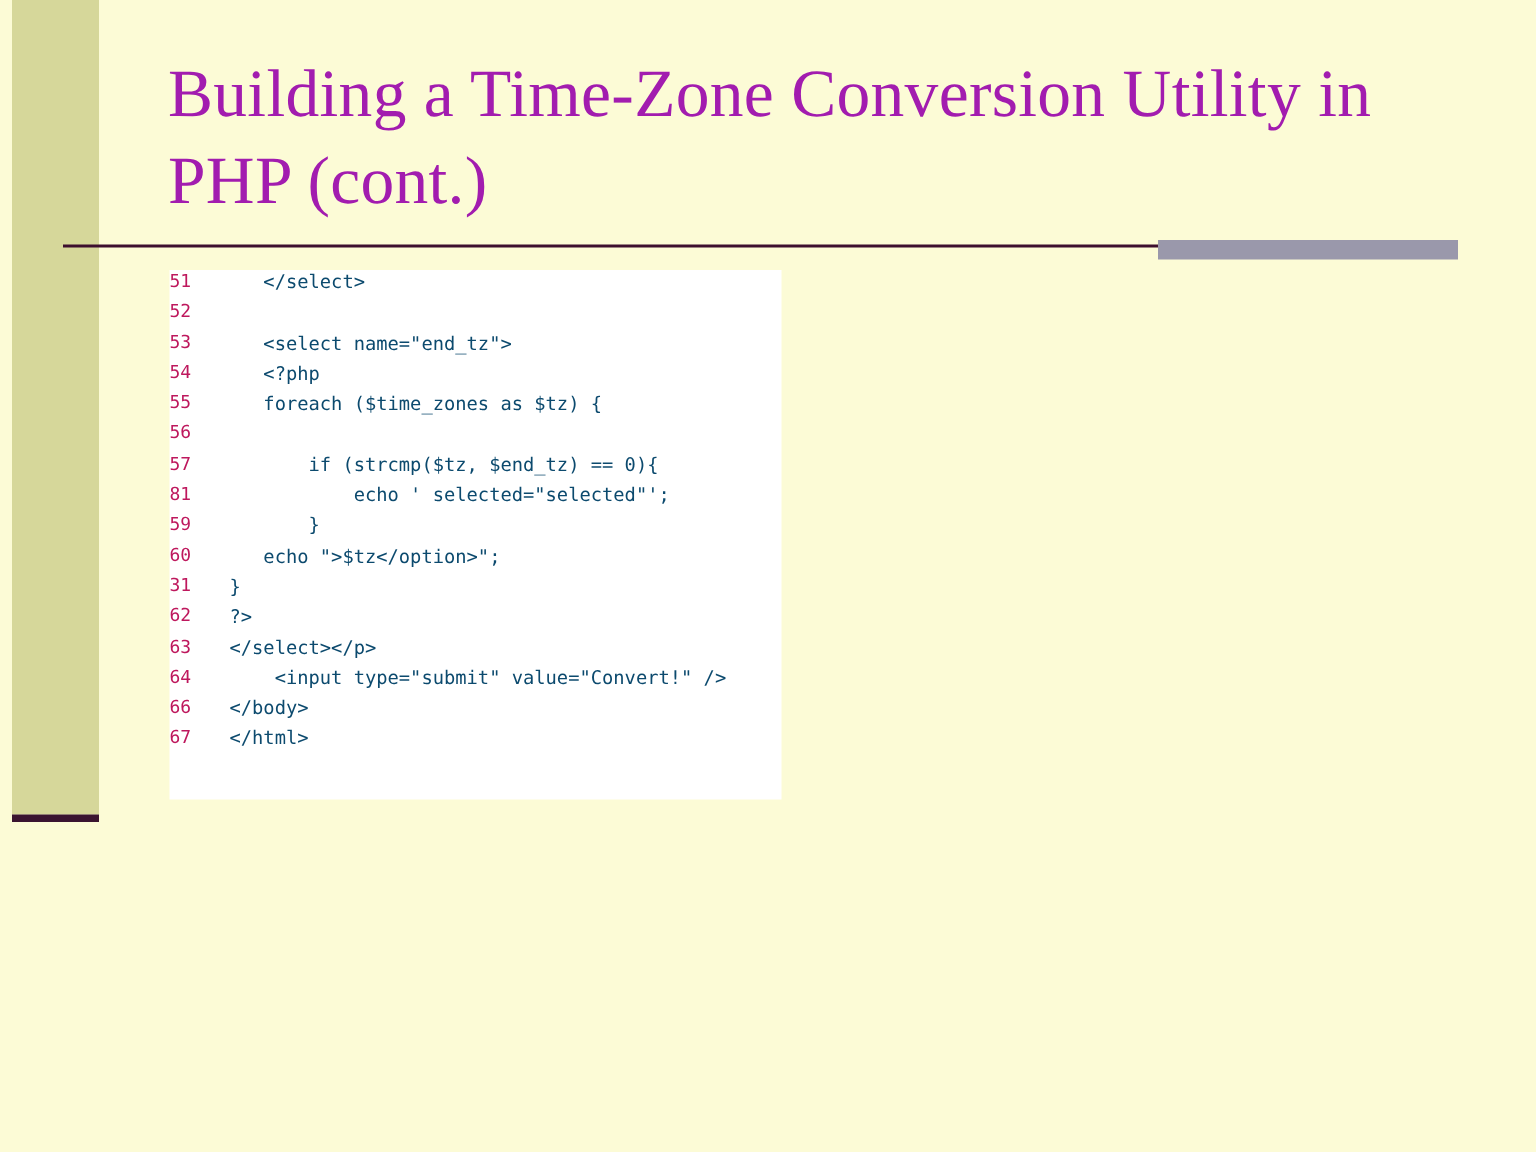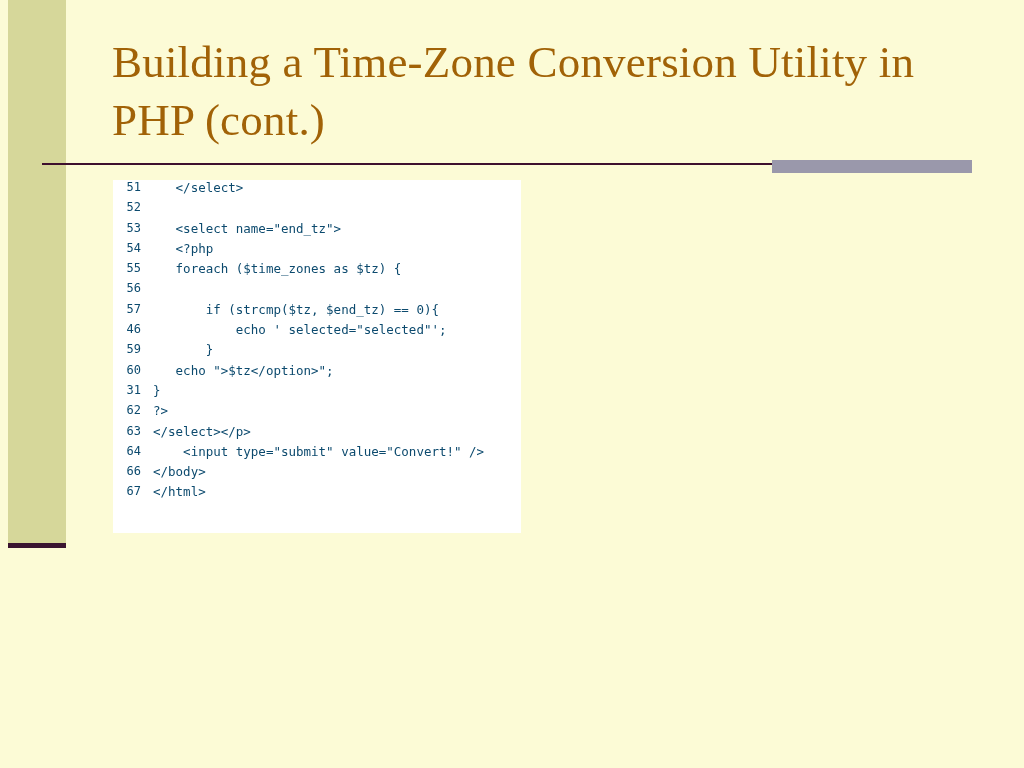--- a/index.html
+++ b/index.html
@@ -38,21 +38,21 @@
   }
   
   .title {
     position: absolute;
     left: 112px;
     top: 34px;
     width: 840px;
     font-family: "Liberation Serif", serif;
     font-size: 45px;
     line-height: 1.28;
-    color: #a16207;
+    color: #a21caf;
     letter-spacing: 0.2px;
   }
   
   .title-rule {
     position: absolute;
     left: 42px;
     top: 163px;
     width: 930px;
     height: 2px;
     background: #3d0f2e;
@@ -80,23 +80,22 @@
     display: flex;
     align-items: flex-start;
     height: 20.3px;
     font-family: "DejaVu Sans Mono", monospace;
     font-size: 12.5px;
     color: #3a3a4a;
     white-space: pre;
   }
   .ln {
     width: 40px;
-    text-align: right;
     padding-right: 12px;
-    color: #0c4a6e;
+    color: #be185d;
     font-family: "DejaVu Sans Mono", monospace;
     font-size: 12px;
     flex: 0 0 auto;
     box-sizing: border-box;
   }
   .ctext {
     flex: 1 1 auto;
     color: #0c4a6e;
   }
 </style>
@@ -115,21 +114,21 @@
 
   <div class="code-block">
     <div id="code-lines">
         <div class="code-line"><span class="ln">51</span><span class="ctext">   &lt;/select&gt;</span></div>
         <div class="code-line"><span class="ln">52</span></div>
         <div class="code-line"><span class="ln">53</span><span class="ctext">   &lt;select name="end_tz"&gt;</span></div>
         <div class="code-line"><span class="ln">54</span><span class="ctext">   &lt;?php</span></div>
         <div class="code-line"><span class="ln">55</span><span class="ctext">   foreach ($time_zones as $tz) {</span></div>
         <div class="code-line"><span class="ln">56</span></div>
         <div class="code-line"><span class="ln">57</span><span class="ctext">       if (strcmp($tz, $end_tz) == 0){</span></div>
-        <div class="code-line"><span class="ln">46</span><span class="ctext">           echo ' selected="selected"';</span></div>
+        <div class="code-line"><span class="ln">81</span><span class="ctext">           echo ' selected="selected"';</span></div>
         <div class="code-line"><span class="ln">59</span><span class="ctext">       }</span></div>
         <div class="code-line"><span class="ln">60</span><span class="ctext">   echo "&gt;$tz&lt;/option&gt;";</span></div>
         <div class="code-line"><span class="ln">31</span><span class="ctext">}</span></div>
         <div class="code-line"><span class="ln">62</span><span class="ctext">?&gt;</span></div>
         <div class="code-line"><span class="ln">63</span><span class="ctext">&lt;/select&gt;&lt;/p&gt;</span></div>
         <div class="code-line"><span class="ln">64</span><span class="ctext">    &lt;input type="submit" value="Convert!" /&gt;</span></div>
         <div class="code-line"><span class="ln">66</span><span class="ctext">&lt;/body&gt;</span></div>
         <div class="code-line"><span class="ln">67</span><span class="ctext">&lt;/html&gt;</span></div>
       </div>
   </div>

